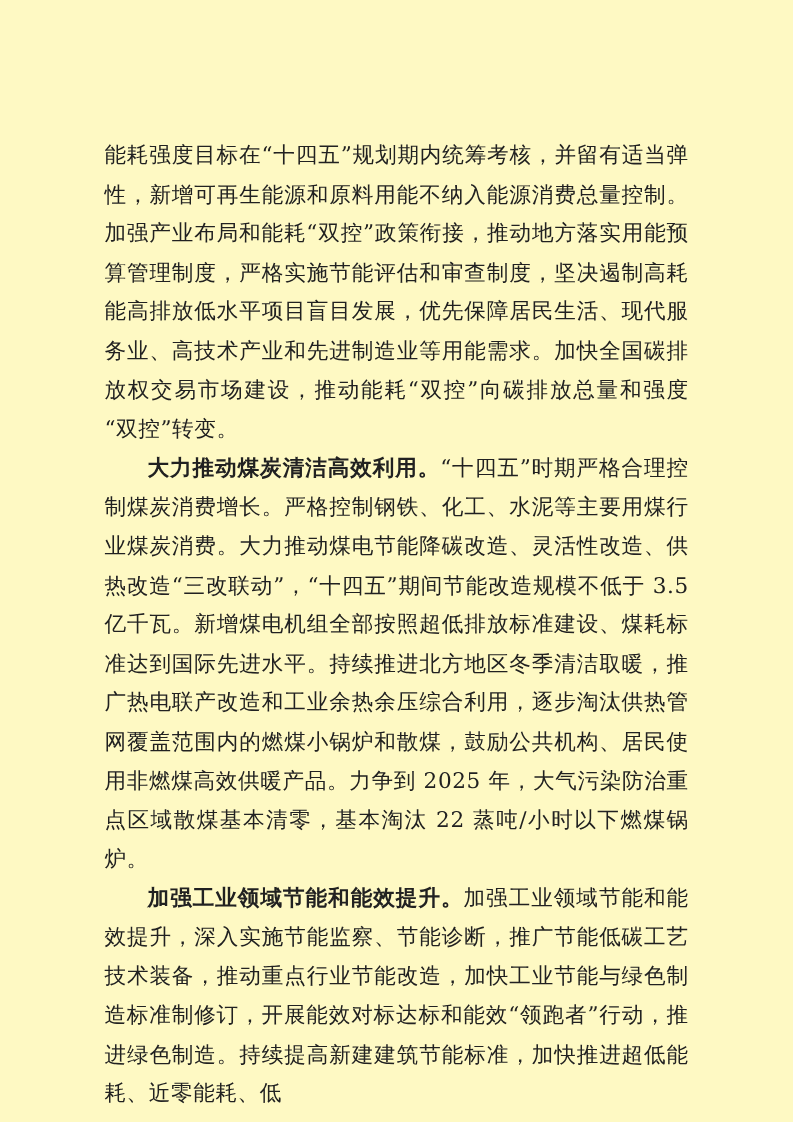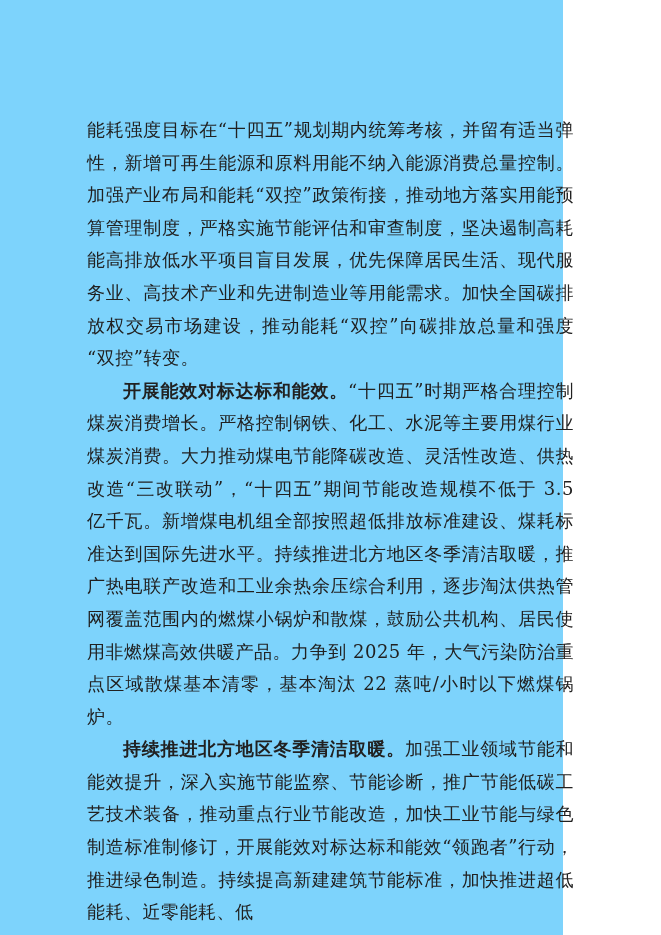--- a/index.html
+++ b/index.html
@@ -11,23 +11,23 @@
     height: 935px;
     background: #ffffff;
     font-family: "DejaVu Serif", "Liberation Serif", serif;
     position: relative;
     overflow: hidden;
   }
   .page {
     position: absolute;
     left: 0;
     top: 0;
-    width: 563px;
+    width: 661px;
     height: 935px;
-    background: #7dd3fc;
+    background: #fef9c3;
   }
   .text-block {
     position: absolute;
     left: 87px;
     top: 114px;
     width: 487px;
     color: #212121;
     font-size: 18px;
     line-height: 32.6px;
     text-align: justify;
@@ -58,20 +58,20 @@
 </style>
 </head>
 <body>
 
 <div class="page">
 
   <div class="text-block">
 
     <p class="para"><span class="body-text">能耗强度目标在“十四五”规划期内统筹考核，并留有适当弹性，新增可再生能源和原料用能不纳入能源消费总量控制。加强产业布局和能耗“双控”政策衔接，推动地方落实用能预算管理制度，严格实施节能评估和审查制度，坚决遏制高耗能高排放低水平项目盲目发展，优先保障居民生活、现代服务业、高技术产业和先进制造业等用能需求。加快全国碳排放权交易市场建设，推动能耗“双控”向碳排放总量和强度“双控”转变。</span></p>
 
-    <p class="para indent"><span class="lead">开展能效对标达标和能效。</span><span class="body-text">“十四五”时期严格合理控制煤炭消费增长。严格控制钢铁、化工、水泥等主要用煤行业煤炭消费。大力推动煤电节能降碳改造、灵活性改造、供热改造“三改联动”，“十四五”期间节能改造规模不低于 3.5 亿千瓦。新增煤电机组全部按照超低排放标准建设、煤耗标准达到国际先进水平。持续推进北方地区冬季清洁取暖，推广热电联产改造和工业余热余压综合利用，逐步淘汰供热管网覆盖范围内的燃煤小锅炉和散煤，鼓励公共机构、居民使用非燃煤高效供暖产品。力争到 2025 年，大气污染防治重点区域散煤基本清零，基本淘汰 22 蒸吨/小时以下燃煤锅炉。</span></p>
+    <p class="para indent"><span class="lead">大力推动煤炭清洁高效利用。</span><span class="body-text">“十四五”时期严格合理控制煤炭消费增长。严格控制钢铁、化工、水泥等主要用煤行业煤炭消费。大力推动煤电节能降碳改造、灵活性改造、供热改造“三改联动”，“十四五”期间节能改造规模不低于 3.5 亿千瓦。新增煤电机组全部按照超低排放标准建设、煤耗标准达到国际先进水平。持续推进北方地区冬季清洁取暖，推广热电联产改造和工业余热余压综合利用，逐步淘汰供热管网覆盖范围内的燃煤小锅炉和散煤，鼓励公共机构、居民使用非燃煤高效供暖产品。力争到 2025 年，大气污染防治重点区域散煤基本清零，基本淘汰 22 蒸吨/小时以下燃煤锅炉。</span></p>
 
-    <p class="para indent"><span class="lead">持续推进北方地区冬季清洁取暖。</span><span class="body-text">加强工业领域节能和能效提升，深入实施节能监察、节能诊断，推广节能低碳工艺技术装备，推动重点行业节能改造，加快工业节能与绿色制造标准制修订，开展能效对标达标和能效“领跑者”行动，推进绿色制造。持续提高新建建筑节能标准，加快推进超低能耗、近零能耗、低</span></p>
+    <p class="para indent"><span class="lead">加强工业领域节能和能效提升。</span><span class="body-text">加强工业领域节能和能效提升，深入实施节能监察、节能诊断，推广节能低碳工艺技术装备，推动重点行业节能改造，加快工业节能与绿色制造标准制修订，开展能效对标达标和能效“领跑者”行动，推进绿色制造。持续提高新建建筑节能标准，加快推进超低能耗、近零能耗、低</span></p>
 
   </div>
 
 
 </div>
 
 </body></html>

